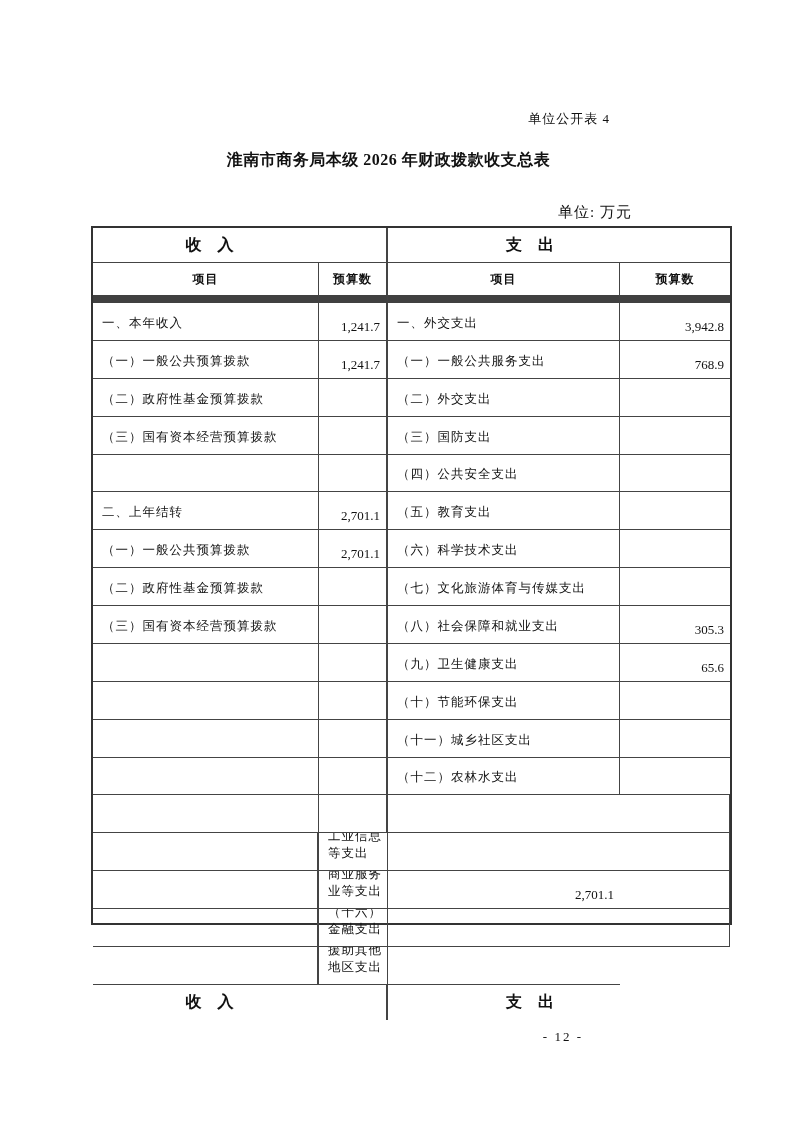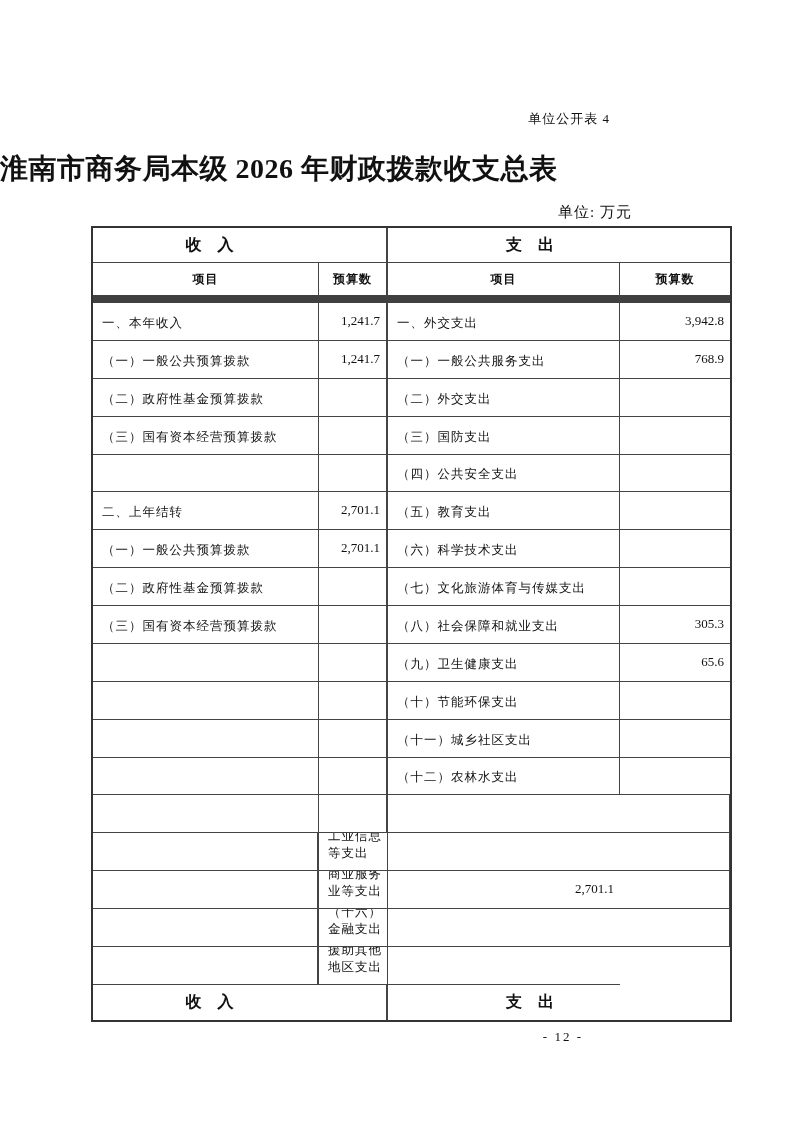--- a/index.html
+++ b/index.html
@@ -2,44 +2,44 @@
 <html><head>
 <meta charset="utf-8">
 <style>
   html,body{margin:0;padding:0;}
   body{
     width:793px;height:1122px;background:#ffffff;position:relative;
     font-family:"Liberation Serif","DejaVu Serif",serif;color:#111;
     overflow:hidden;
   }
   .doc-label{position:absolute;top:110px;right:183px;font-size:13px;letter-spacing:1px;margin-left:48px;}
-  .title{position:absolute;top:150px;left:0;width:777px;text-align:left;
-    font-size:28px;font-weight:bold;letter-spacing:0.5px;}
+  .title{position:absolute;top:150px;left:0;width:777px;text-align:center;
+    font-size:16px;font-weight:bold;letter-spacing:0.5px;}
   .unit-note{position:absolute;top:203px;right:161px;font-size:15px;letter-spacing:1px;}
   .page-number{position:absolute;top:1029px;right:210px;font-size:13px;letter-spacing:2px;}
 
   .budget-table{
-    position:absolute;top:226px;left:91px;width:641px;height:796px;
+    position:absolute;top:226px;left:91px;width:641px;height:699px;
     border:2px solid #333;box-sizing:border-box;background:#fff;
     display:grid;
     grid-template-columns:226px 69px 232px 110px;
     grid-template-rows:35px 40px repeat(18,37.88px) 35px;
   }
   .c{box-sizing:border-box;display:flex;min-width:0;min-height:0;
      border-right:1px solid #444;border-bottom:1px solid #444;overflow:hidden;}
   .mid{border-right:2px solid #444;}
   .endc{border-right:none;text-align:right;}
   .banner{grid-column:span 2;align-items:center;justify-content:center;
     font-weight:bold;font-size:16px;}
   .banner.l{padding-right:60px;}
   .banner.r{padding-right:58px;}
   .head{align-items:center;justify-content:center;font-weight:bold;
     font-size:12px;border-bottom:8px solid #404040;letter-spacing:1px;}
   .lbl{align-items:flex-end;padding:0 4px 8px 9px;font-size:12.5px;letter-spacing:1px;}
-  .val{align-items:flex-start;justify-content:flex-end;padding:10px 6px 0 2px;
+  .val{align-items:flex-start;justify-content:flex-end;padding:16px 6px 0 2px;
     font-size:13px;}
   .foot{grid-column:span 2;align-items:center;justify-content:center;
     font-weight:bold;font-size:16px;border-bottom:none;}
   .foot.l{padding-right:60px;}
   .foot.r{padding-right:58px;}
 </style>
 </head>
 <body>
 
 <div class="doc-label">单位公开表 4</div>

